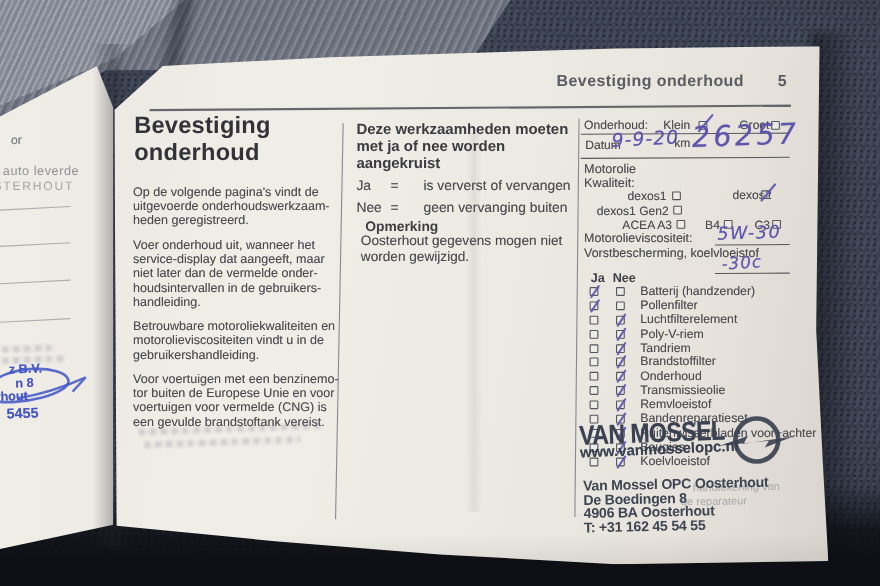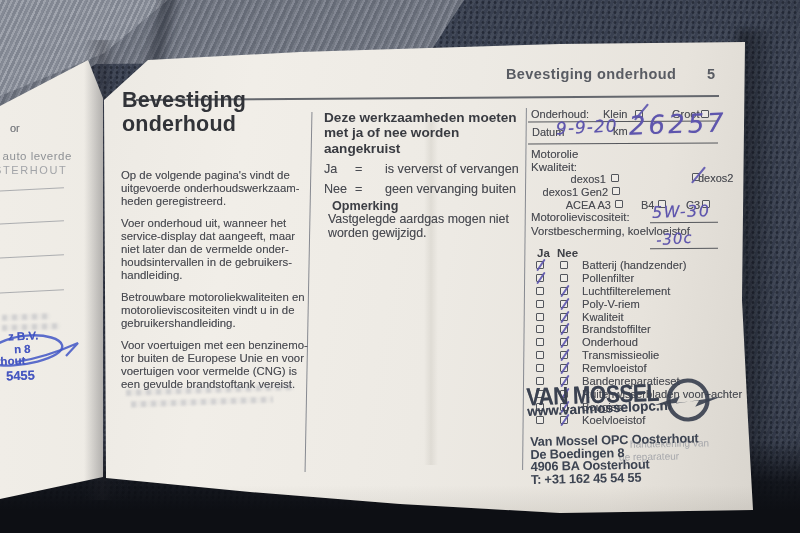--- a/index.html
+++ b/index.html
@@ -129,21 +129,21 @@
   <div class="main-page">
 
     <span class="abs hdr-title" style="left:506px;top:66px;">Bevestiging onderhoud</span>
     <span class="abs hdr-title" style="left:707px;top:66px;">5</span>
     <div class="rule" style="left:136px;top:97px;width:583px;height:1.6px;transform:rotate(-.4deg);"></div>
 
     <div class="vline" style="left:308px;top:112px;height:360px;transform:rotate(1.1deg);"></div>
     <div class="vline" style="left:524px;top:108px;height:362px;transform:rotate(.6deg);"></div>
     <div class="crease"></div>
 
-    <div class="abs doc-title pre" style="left:122px;top:88px;">Bevestiging
+    <div class="abs doc-title pre" style="left:122px;top:102px;">Bevestiging
 onderhoud</div>
     <div class="abs paras print" style="left:121px;top:169px;">
 
     <div class="para pre">Op de volgende pagina's vindt de
 uitgevoerde onderhoudswerkzaam-
 heden geregistreerd.</div>
         <div class="para pre">Voer onderhoud uit, wanneer het
 service-display dat aangeeft, maar
 niet later dan de vermelde onder-
 houdsintervallen in de gebruikers-
@@ -170,21 +170,21 @@
           <span class="d">is ververst of vervangen</span>
         </div>
 
         <div class="legend-row">
           <span class="t">Nee</span>
           <span class="e">=</span>
           <span class="d">geen vervanging buiten</span>
         </div>
       </div>
     <div class="abs note-t" style="left:332px;top:199px;">Opmerking</div>
-    <div class="abs note-b pre print" style="left:328px;top:213px;">Vastgelegde aardgas mogen niet
+    <div class="abs note-b pre print" style="left:328px;top:213px;">Oosterhout gegevens mogen niet
 worden gewijzigd.</div>
 
     <span class="flabel print" style="left:531px;top:108px;">Onderhoud:</span>
     <span class="flabel print" style="left:603px;top:108px;">Klein</span>
     <span class="cb" style="left:635px;top:110px;">
         <i class="tick big"></i>
       </span>
     <span class="flabel print" style="left:672px;top:108px;">Groot</span>
     <span class="cb" style="left:701px;top:110px;"></span>
     <div class="fline" style="left:528px;top:121px;width:190px;"></div>
@@ -193,21 +193,21 @@
     <span class="hand" style="left:556px;top:117px;font-size:17px;letter-spacing:1px;transform:rotate(-3deg);">9-9-20</span>
     <span class="flabel print" style="left:613px;top:125px;">km</span>
     <span class="hand" style="left:629px;top:109px;font-size:26px;letter-spacing:3px;transform:rotate(-2deg);">26257</span>
     <div class="fline" style="left:528px;top:143px;width:190px;"></div>
 
     <span class="flabel print" style="left:531px;top:148px;font-size:11.5px;">Motorolie</span>
     <span class="flabel print" style="left:531px;top:161px;font-size:11.5px;">Kwaliteit:</span>
 
     <span class="flabel print" style="left:540px;top:173px;width:66px;text-align:right;">dexos1</span>
     <span class="cb" style="left:611px;top:174px;"></span>
-    <span class="flabel print" style="left:666px;top:172px;margin-left:32px;">dexos2</span>
+    <span class="flabel print" style="left:666px;top:172px;">dexos2</span>
     <span class="cb" style="left:692px;top:173px;">
         <i class="tick big"></i>
       </span>
 
     <span class="flabel print" style="left:504px;top:186px;width:104px;text-align:right;">dexos1 Gen2</span>
     <span class="cb" style="left:612px;top:187px;"></span>
 
     <span class="flabel print" style="left:540px;top:199px;width:71px;text-align:right;">ACEA A3</span>
     <span class="cb" style="left:615px;top:200px;"></span>
     <span class="flabel print" style="left:641px;top:199px;">B4</span>
@@ -259,21 +259,21 @@
             <i class="tick"></i>
           </span>
           <span class="lbl">Poly-V-riem</span>
         </div>
 
         <div class="row">
           <span class="cb ja"></span>
           <span class="cb nee">
             <i class="tick"></i>
           </span>
-          <span class="lbl">Kwaliteit</span>
+          <span class="lbl">Tandriem</span>
         </div>
 
         <div class="row">
           <span class="cb ja"></span>
           <span class="cb nee">
             <i class="tick"></i>
           </span>
           <span class="lbl">Brandstoffilter</span>
         </div>
 

